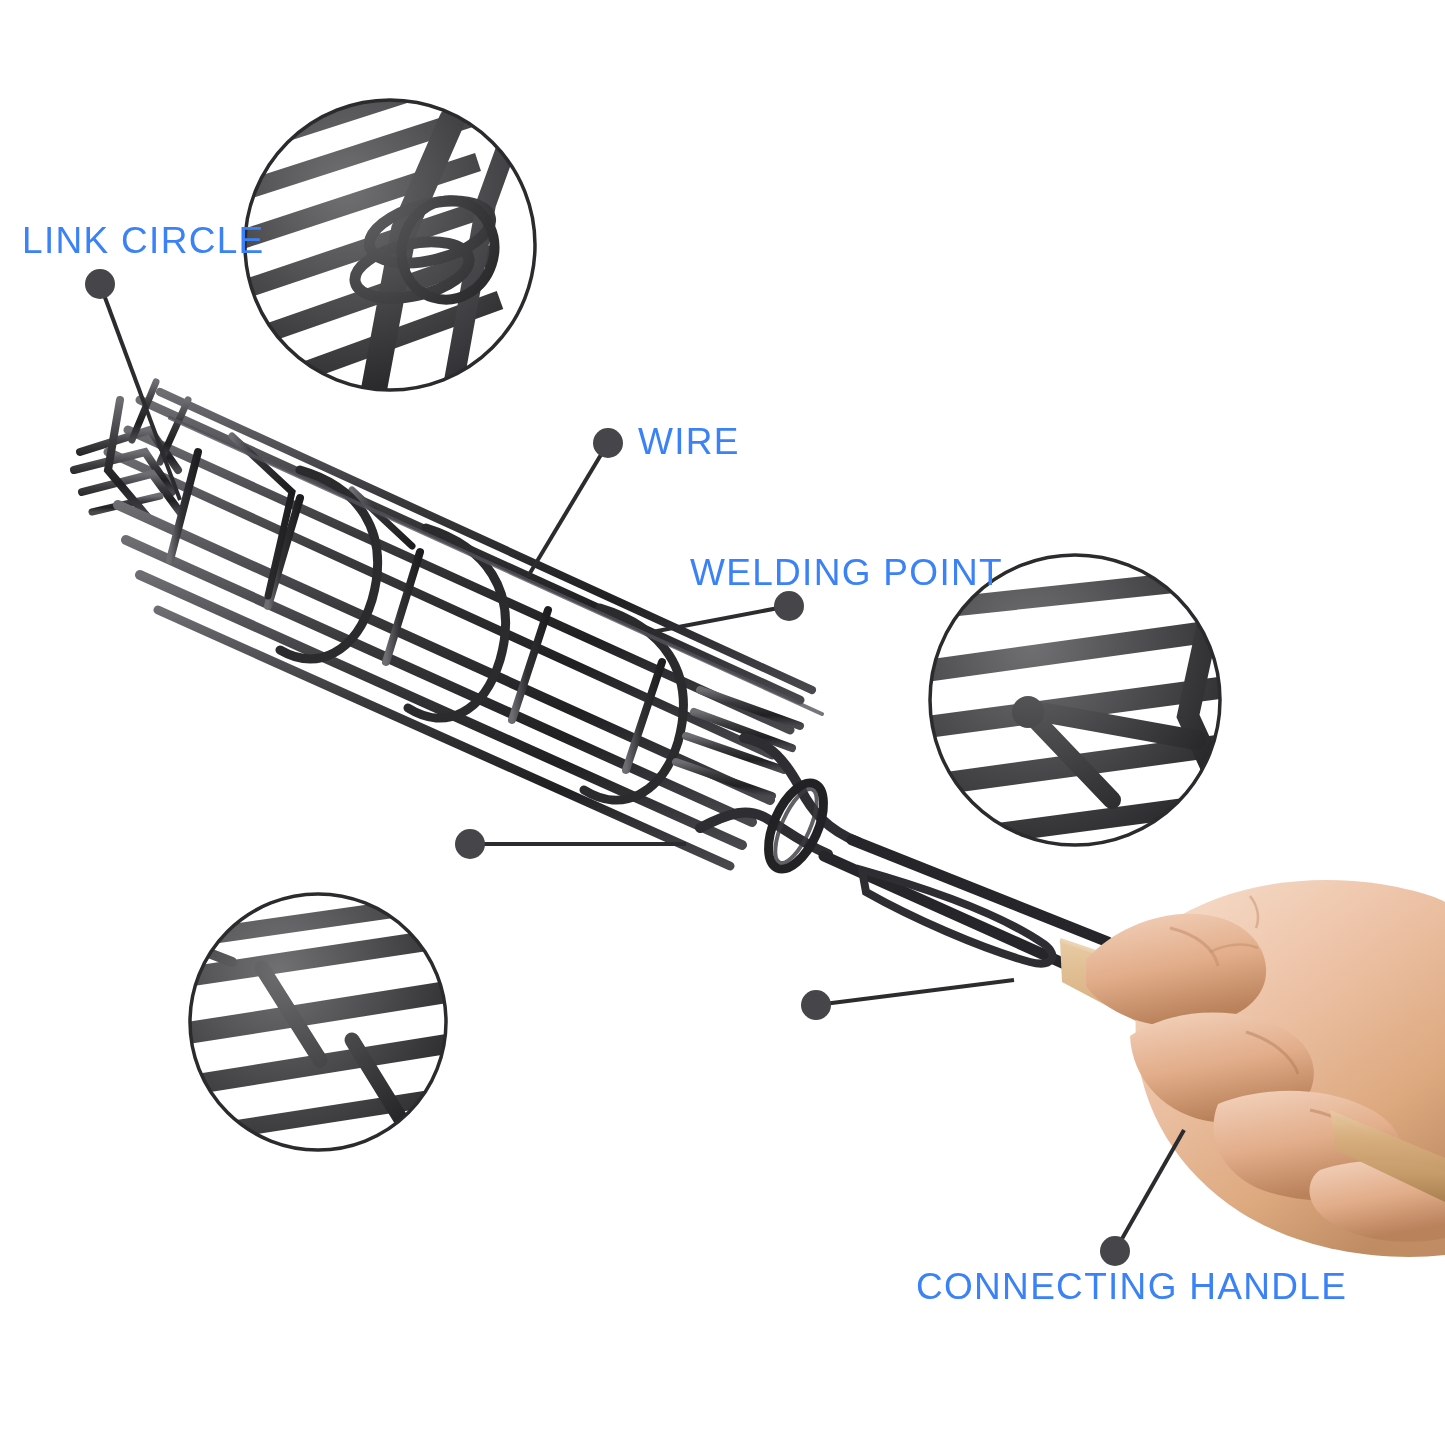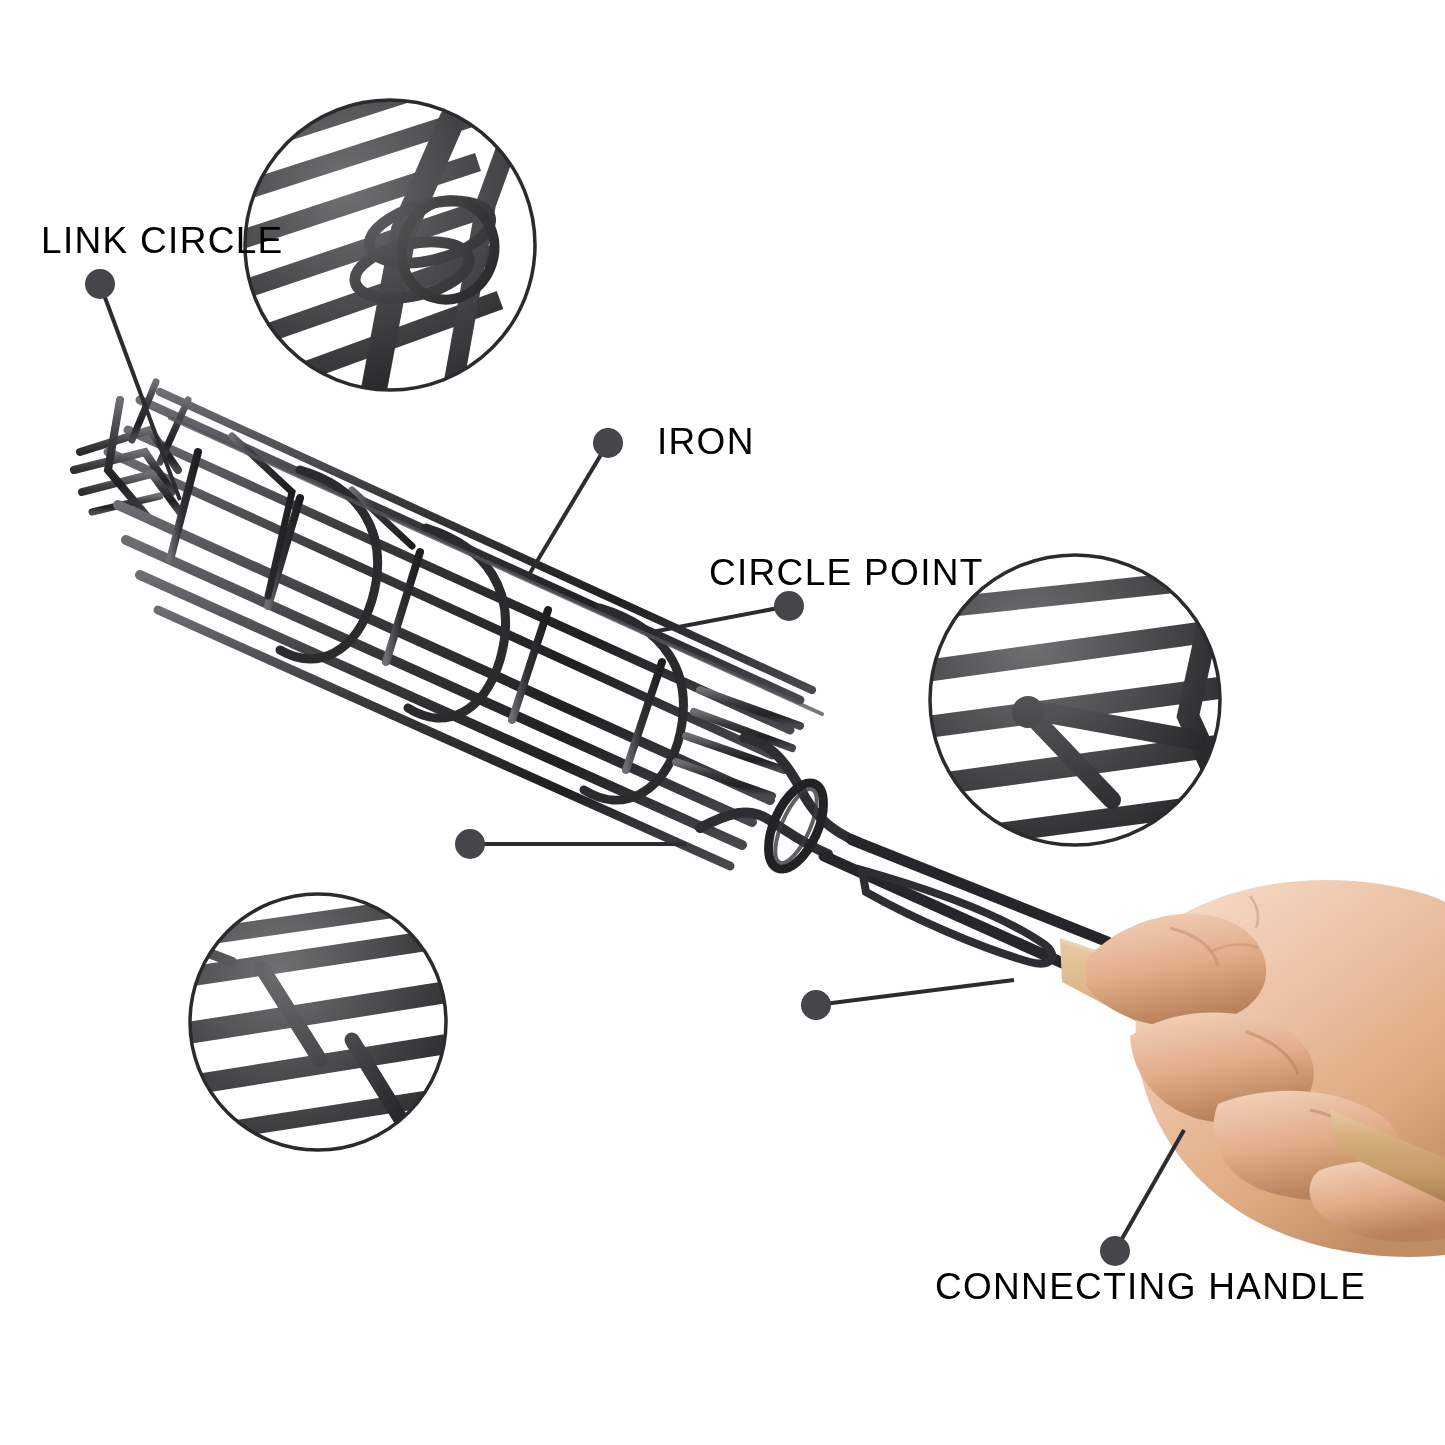--- a/index.html
+++ b/index.html
@@ -17,28 +17,27 @@
   }
   #art {
     position: absolute;
     left: 0;
     top: 0;
     width: 1445px;
     height: 1445px;
   }
   .callout-label {
     position: absolute;
-    color: #000000;
+    color: #3b82f6;
     font-family: "Liberation Sans", sans-serif;
     font-size: 37px;
     letter-spacing: 1.3px;
     white-space: nowrap;
     font-weight: 400;
     line-height: 1;
-    margin-left: 19px;
   }
 </style>
 </head>
 <body>
 
 <div id="stage">
 
   <svg id="art" viewBox="0 0 1445 1445">
     <defs>
       <linearGradient id="rodGrad" x1="0" y1="0" x2="0" y2="1">
@@ -278,21 +277,21 @@
       </g>
       <g>
         <line x1="1115" y1="1251" x2="1184" y2="1130" stroke="#2c2c2f" stroke-width="4"></line>
         <circle cx="1115" cy="1251" r="15" fill="#46464a"></circle>
       </g>
     </g>
   </svg>
 
   <div class="callout-label" style="left:22px; top:222px;">LINK CIRCLE</div>
 
-  <div class="callout-label" style="left:638px; top:423px;">IRON</div>
-
-  <div class="callout-label" style="left:690px; top:554px;">CIRCLE POINT</div>
+  <div class="callout-label" style="left:638px; top:423px;">WIRE</div>
+
+  <div class="callout-label" style="left:690px; top:554px;">WELDING POINT</div>
 
 
 
   <div class="callout-label" style="left:916px; top:1268px;">CONNECTING HANDLE</div>
 
 </div>
 
 </body></html>

